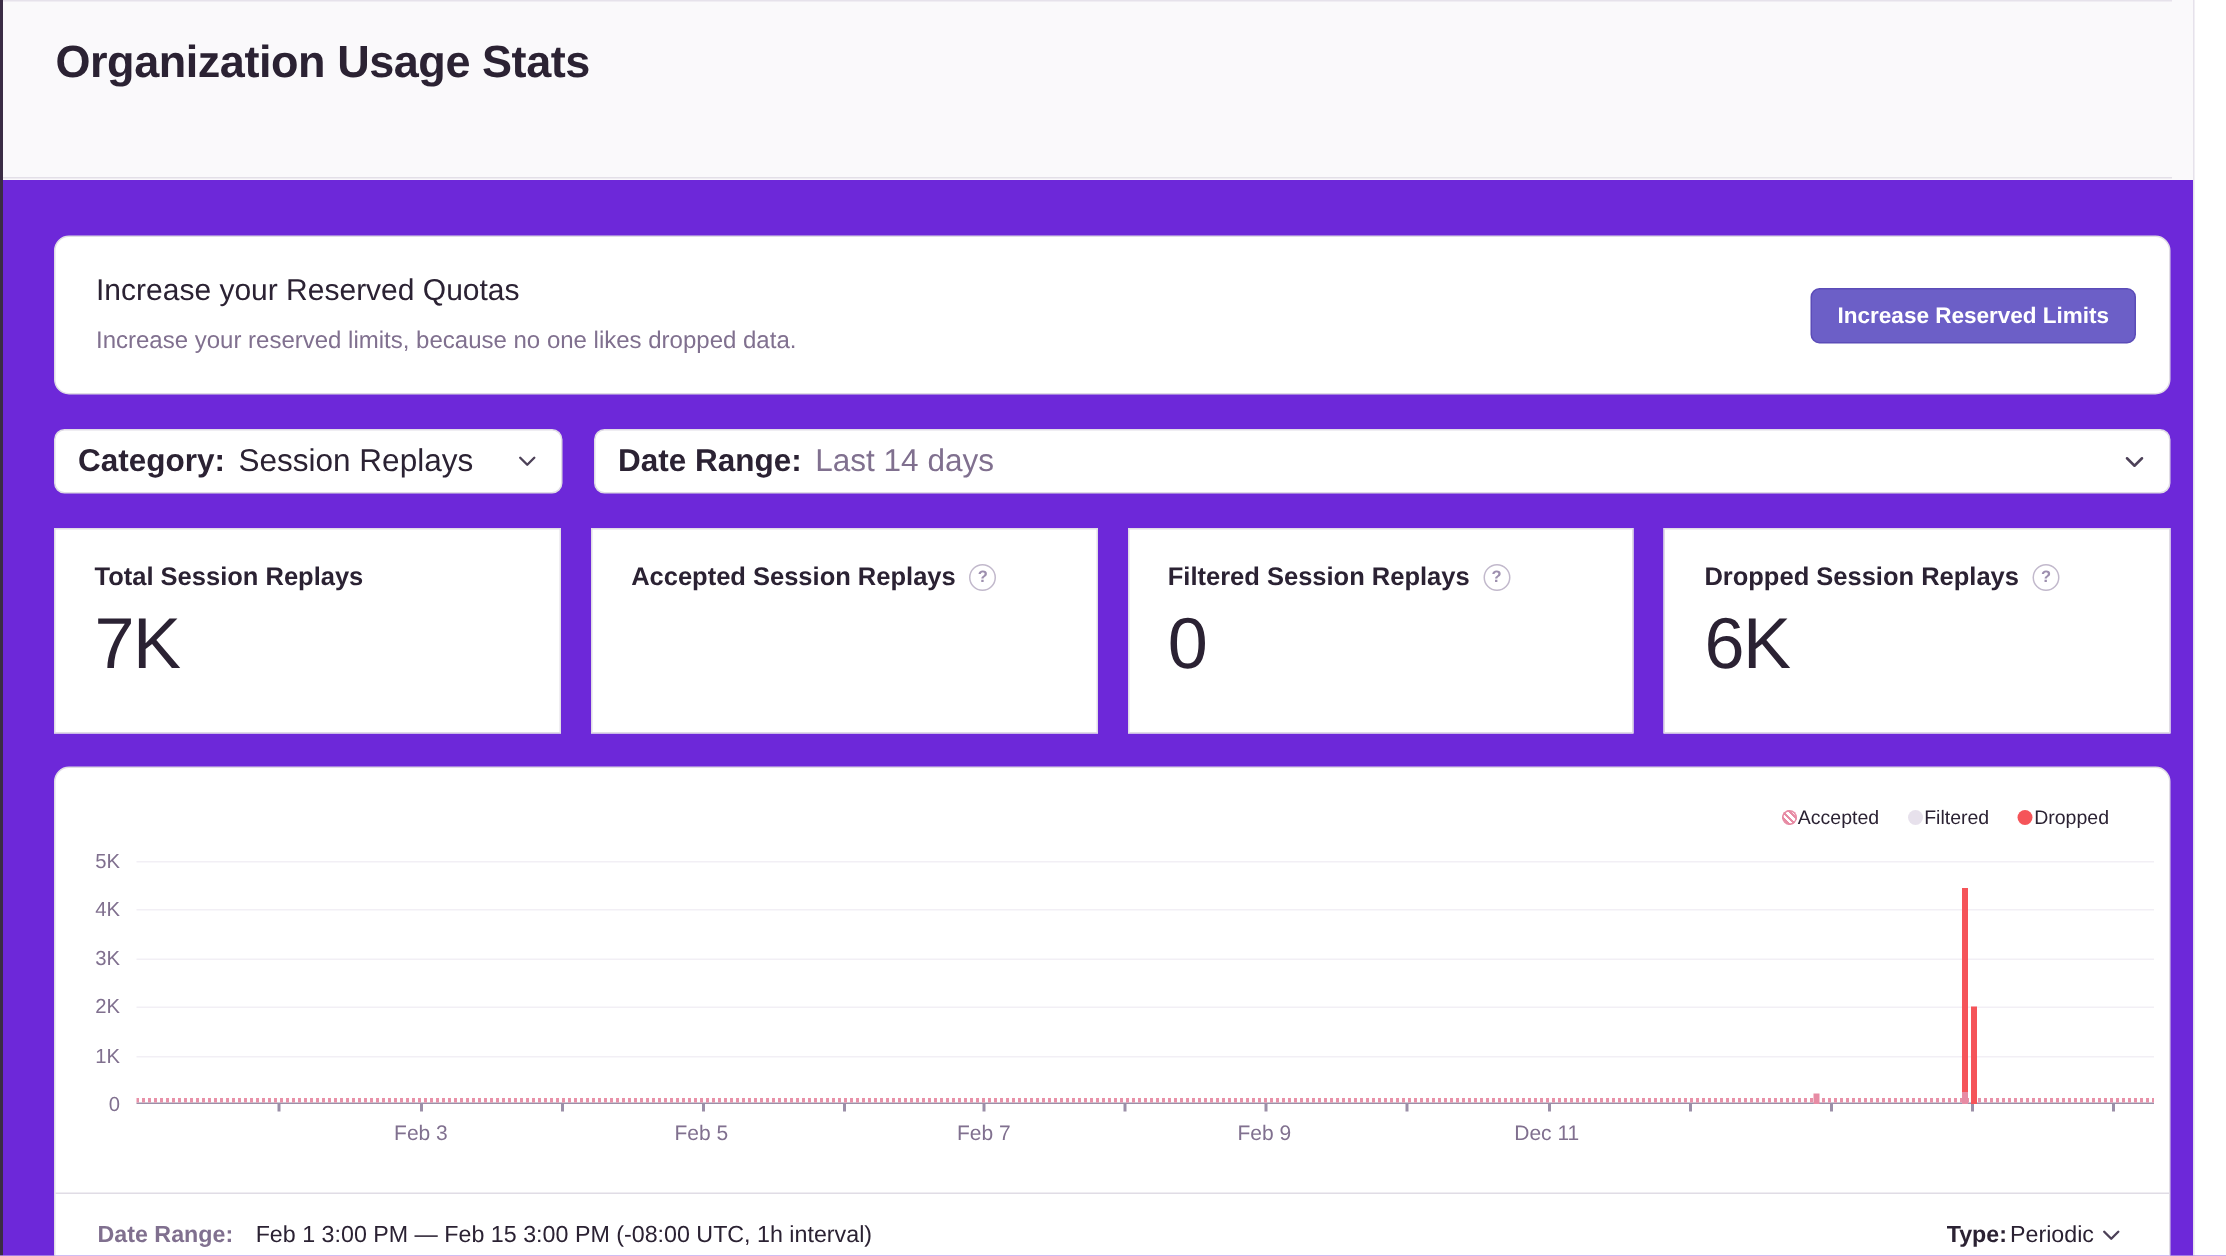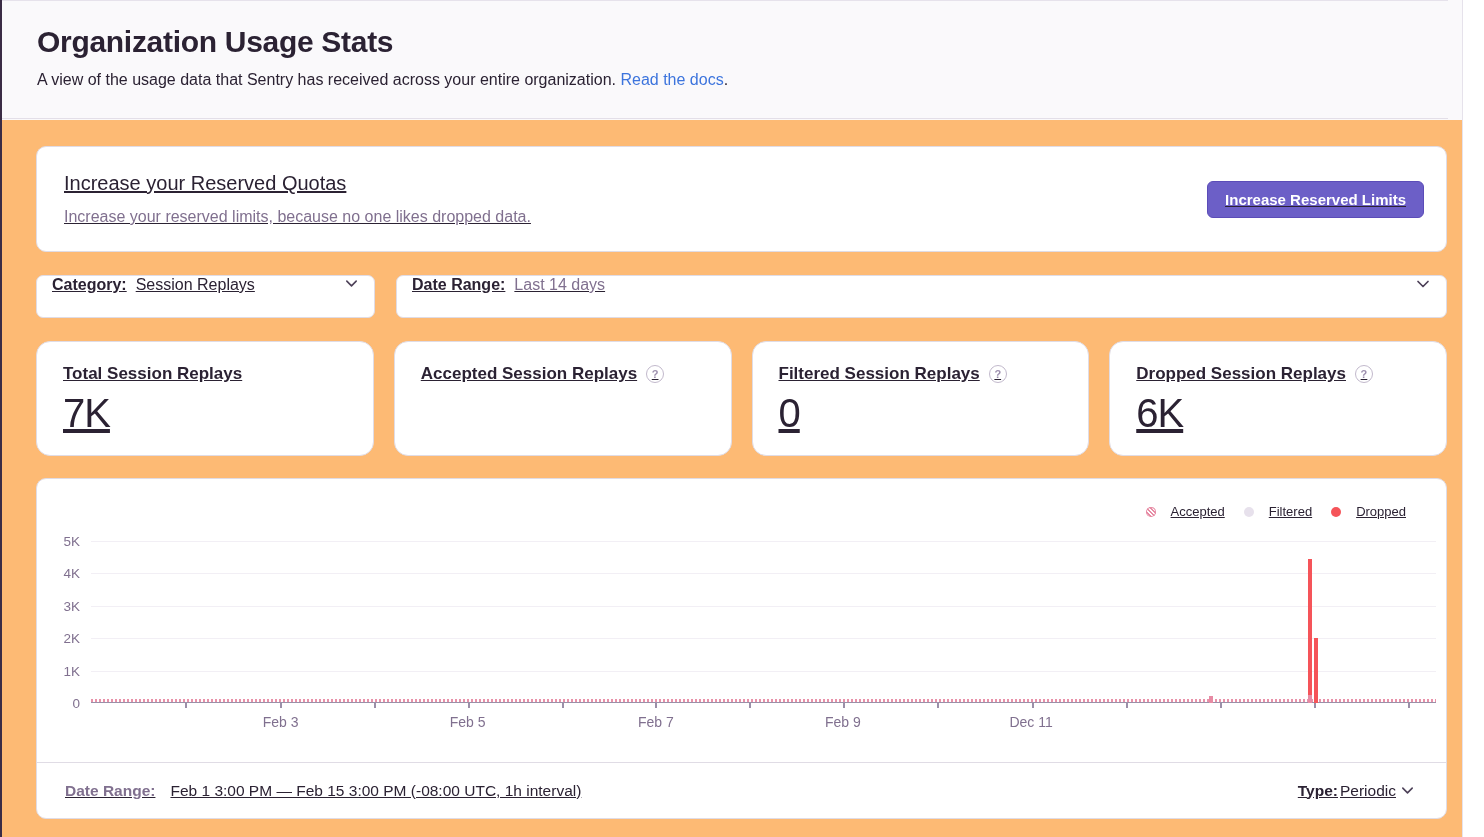--- a/index.html
+++ b/index.html
@@ -20,59 +20,59 @@
     position:absolute; top:0; left:2px; right:36px; height:119px;
     background:#FAF9FB; border-top:1px solid #E6E2EB; border-bottom:1px solid #E3DFE8;
     padding:24px 35px 0;
   }
   h1 { margin:0 0 12px; font-size:30px; font-weight:700; letter-spacing:-0.3px; }
   .subtitle { margin:0; font-size:16px; color:#2B2233; }
   .subtitle a { color:var(--link); text-decoration:none; cursor:pointer; }
 
   main {
     position:absolute; top:120px; left:2px; width:1460px; bottom:0;
-    background:#fdba74; padding:26px 15px 0 34px;text-decoration:underline;
+    background:#6d28d9; padding:37px 15px 0 34px;
   }
 
   .panel { background:#FFF; border:1px solid var(--border); border-radius:10px; }
 
   .quota-card { display:flex; align-items:center; padding:22px 22px 22px 27px; height:106px; margin-bottom:23px; }
   .quota-title { margin:0 0 13px; font-size:20px; font-weight:400; }
   .quota-desc { margin:0; font-size:16px; color:var(--gray);text-align:center; }
   .btn-primary {
     margin-left:auto; background:var(--purple); border:1px solid #5B4CB8; border-radius:6px;
     color:#FFF; font-family:inherit; font-size:15px; font-weight:700; padding:0 17px; height:37px; cursor:pointer;
   }
 
   .filters { display:flex; gap:21px; margin-bottom:23px; }
   .select {
-    display:flex; align-items:flex-start; background:#FFF; border:1px solid var(--border);
-    border-radius:7px; height:43px; padding:0 15px; font-size:16px; cursor:pointer;
+    display:flex; align-items:center; background:#FFF; border:1px solid var(--border);
+    border-radius:7px; height:43px; padding:0 15px; font-size:21px; cursor:pointer;
   }
   .select .lbl { font-weight:700; margin-right:9px; }
   .select .val-dark { color:#2B2233; }
   .select .val-gray { color:var(--gray); }
   .select-category { width:339px; }
   .select-daterange { flex:1; }
   .chev { margin-left:auto; color:#4D4158; display:flex; align-items:center; }
 
   .stat-cards { display:flex; gap:20px; margin-bottom:22px; }
-  .stat-card { flex:1; padding:22px 26px; height:115px; background:#FFF; border:1px solid var(--border); border-radius:14px; }
+  .stat-card { flex:1; padding:22px 26px; height:137px; background:#FFF; border:1px solid var(--border); border-radius:0; }
   .stat-title-row { display:flex; align-items:center; gap:9px; font-size:17px; font-weight:700; }
   .help-icon {
     width:18px; height:18px; border:1.5px solid #C2B9CC; border-radius:50%;
     color:#9D8FAE; font-size:11px; font-weight:700; display:flex; align-items:center; justify-content:center; cursor:pointer;
   }
   .stat-value-row { display:flex; align-items:baseline; gap:11px; margin-top:7px; }
-  .stat-value { font-size:40px; font-weight:400; letter-spacing:-1px; }
+  .stat-value { font-size:48px; font-weight:400; letter-spacing:-1px; }
   .stat-sub { font-size:15px; color:var(--green); }
 
   .chart-panel { display:flex; flex-direction:column; height:341px; padding:0; }
   .legend-row { display:flex; justify-content:flex-end; align-items:center; gap:19px; padding:25px 40px 0; font-size:13px; }
-  .legend-item { display:flex; align-items:center; gap:15px; cursor:pointer; }
+  .legend-item { display:flex; align-items:center; gap:1px; cursor:pointer; }
   .legend-dot { width:10px; height:10px; border-radius:50%; }
 
   .plot-outer { position:relative; flex:1; }
   .plot { position:absolute; left:54px; right:10px; top:22px; height:162px; }
   .gridline { position:absolute; left:0; right:0; height:1px; background:#F2EFF5; }
   .baseline { position:absolute; left:0; right:0; bottom:0; height:1px; background:#9B8FA8; }
   .accepted-strip {
     position:absolute; left:0; right:0; bottom:1px; height:3px;
     background:repeating-linear-gradient(90deg, rgba(231,139,164,0.95) 0px, rgba(231,139,164,0.95) 2px, rgba(255,255,255,0) 2px, rgba(255,255,255,0) 4px);
   }
@@ -92,21 +92,20 @@
 </style>
 </head>
 <body style="--purple: #6C5FC7; --link: #3C74DD; --green: #2BA185; --red: #F55459; --pink: #E78BA4; --filtered: #E7E1EC;">
 
 <div class="left-edge"></div>
 <div class="right-pane"></div>
 <div class="right-divider"></div>
 
 <header>
   <h1>Organization Usage Stats</h1>
-  <p class="subtitle"><span>A view of the usage data that Sentry has received across your entire organization. </span><a href="#">Read the docs</a><span>.</span></p>
 </header>
 
 <main>
 
   <section class="panel quota-card">
     <div>
       <h2 class="quota-title">Increase your Reserved Quotas</h2>
       <p class="quota-desc">Increase your reserved limits, because no one likes dropped data.</p>
     </div>
     <button class="btn-primary">Increase Reserved Limits</button>

